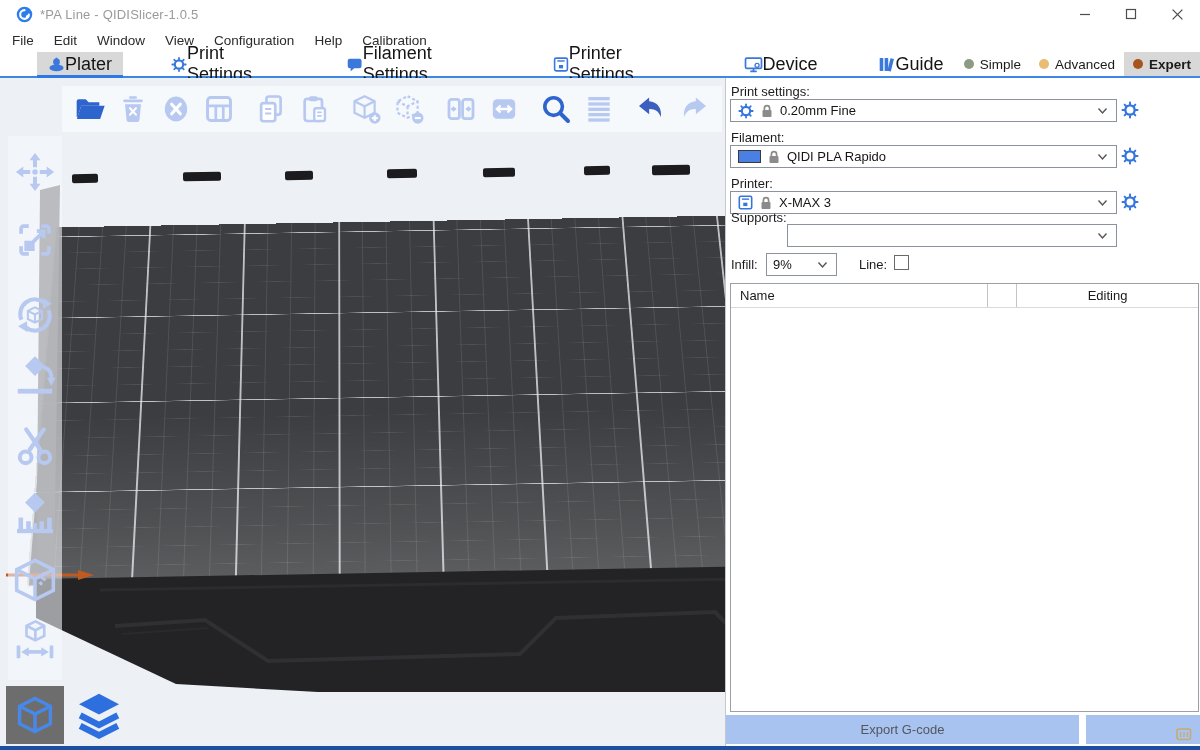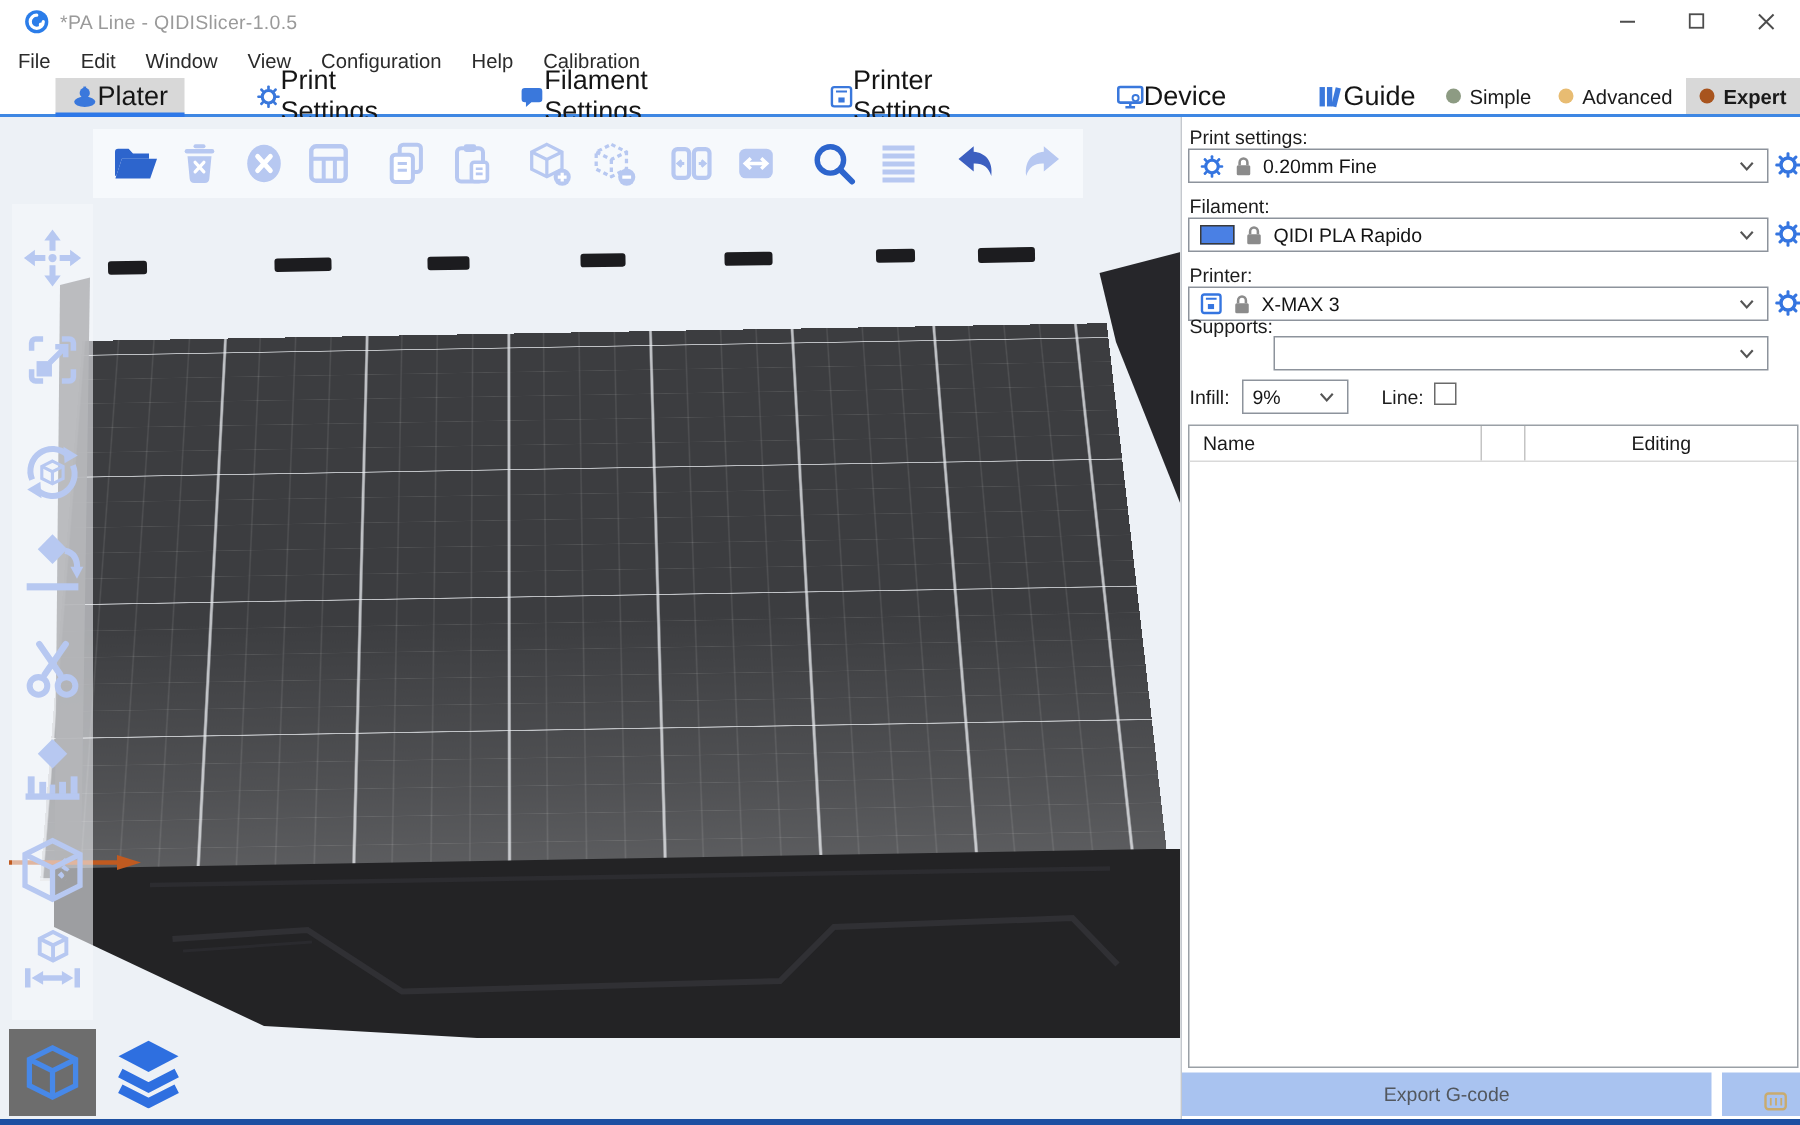--- a/index.html
+++ b/index.html
@@ -56,21 +56,21 @@
   .ic-off{color:#b7c8f1;}
   .left-toolbar{
     position:absolute;left:8px;top:58px;width:54px;height:544px;
     background:rgba(246,248,252,0.58);
   }
   .lti{position:absolute;left:5px;width:44px;height:44px;color:#b7c8f1;}
   .view-toggle{position:absolute;left:6px;bottom:6px;display:flex;align-items:flex-end;gap:7px;}
   .vt-editor{width:58px;height:58px;background:#6d6d6d;display:flex;align-items:center;justify-content:center;color:#4788e8;}
   .vt-preview{width:56px;height:58px;display:flex;align-items:center;justify-content:center;color:#2e6fe0;}
   
-  .panel{width:413px;position:relative;background:#fff;border-left:1px solid #c4c8ce;box-sizing:border-box;}
+  .panel{width:475px;position:relative;background:#fff;border-left:1px solid #c4c8ce;box-sizing:border-box;}
   .plabel{position:absolute;left:5px;font-size:13px;color:#1c1c1c;}
   .combo{
     position:absolute;left:4px;width:387px;height:23px;box-sizing:border-box;
     border:1px solid #8d939c;background:#fff;display:flex;align-items:center;gap:7px;padding:0 8px 0 7px;
   }
   .combo .cval{font-size:13px;color:#141414;flex:1;white-space:nowrap;overflow:hidden;}
   .combo .chev{flex:0 0 auto;margin-left:auto;}
   .swatch{width:23px;height:13px;border:1px solid #3a3a3a;box-sizing:border-box;flex:0 0 auto;}
   .gearbtn{position:absolute;left:395px;width:18px;height:18px;padding:0;border:none;background:transparent;color:#3575e0;cursor:pointer;}
   .inline-label{position:absolute;font-size:13px;color:#1c1c1c;}

